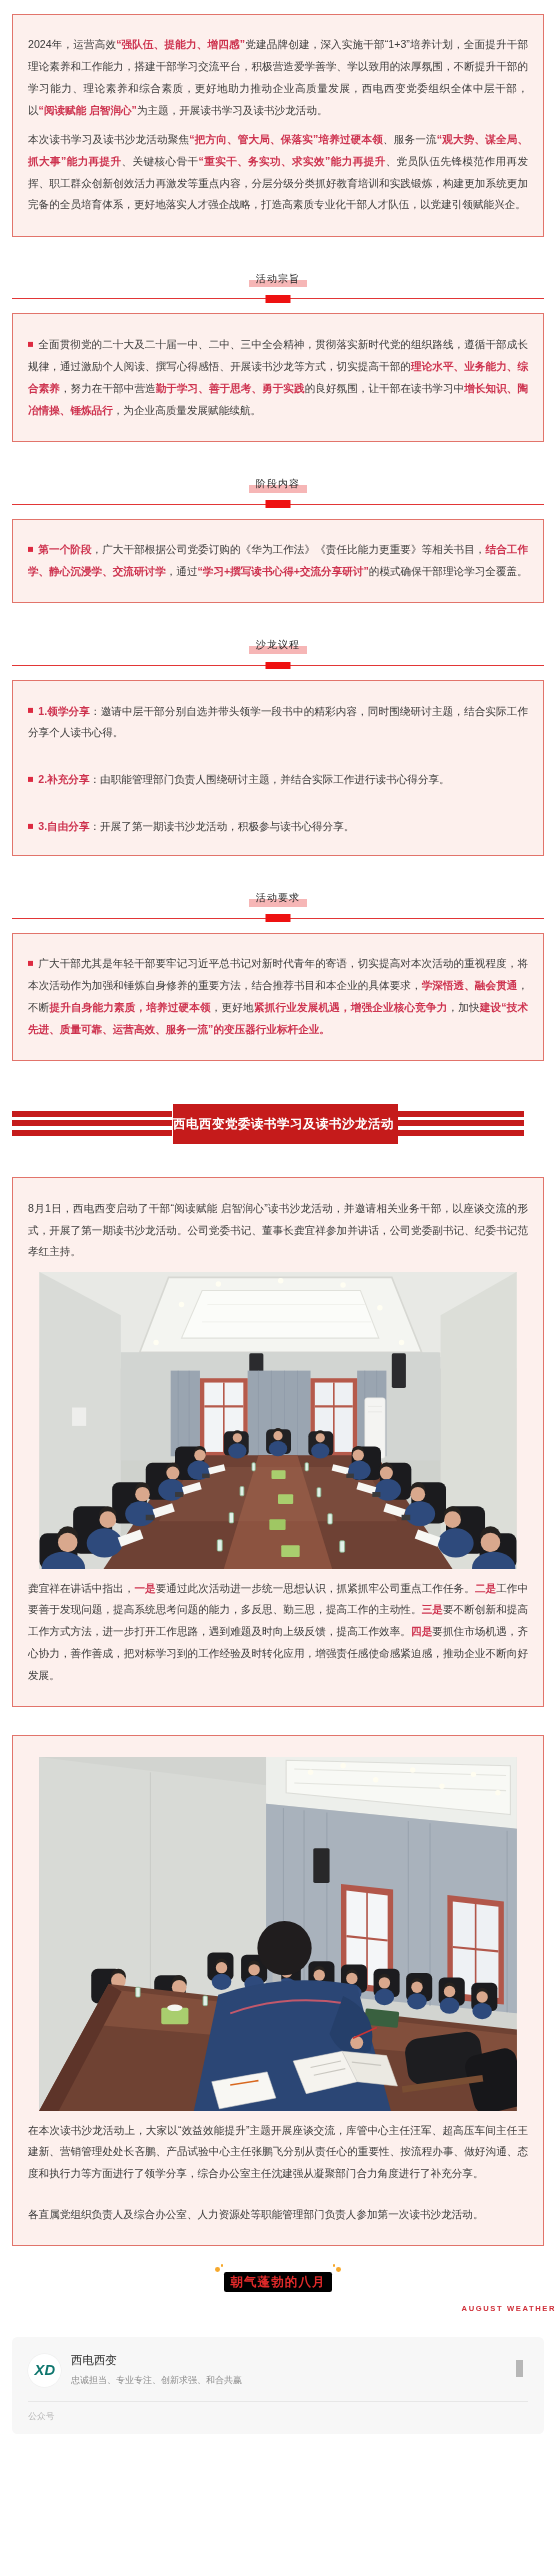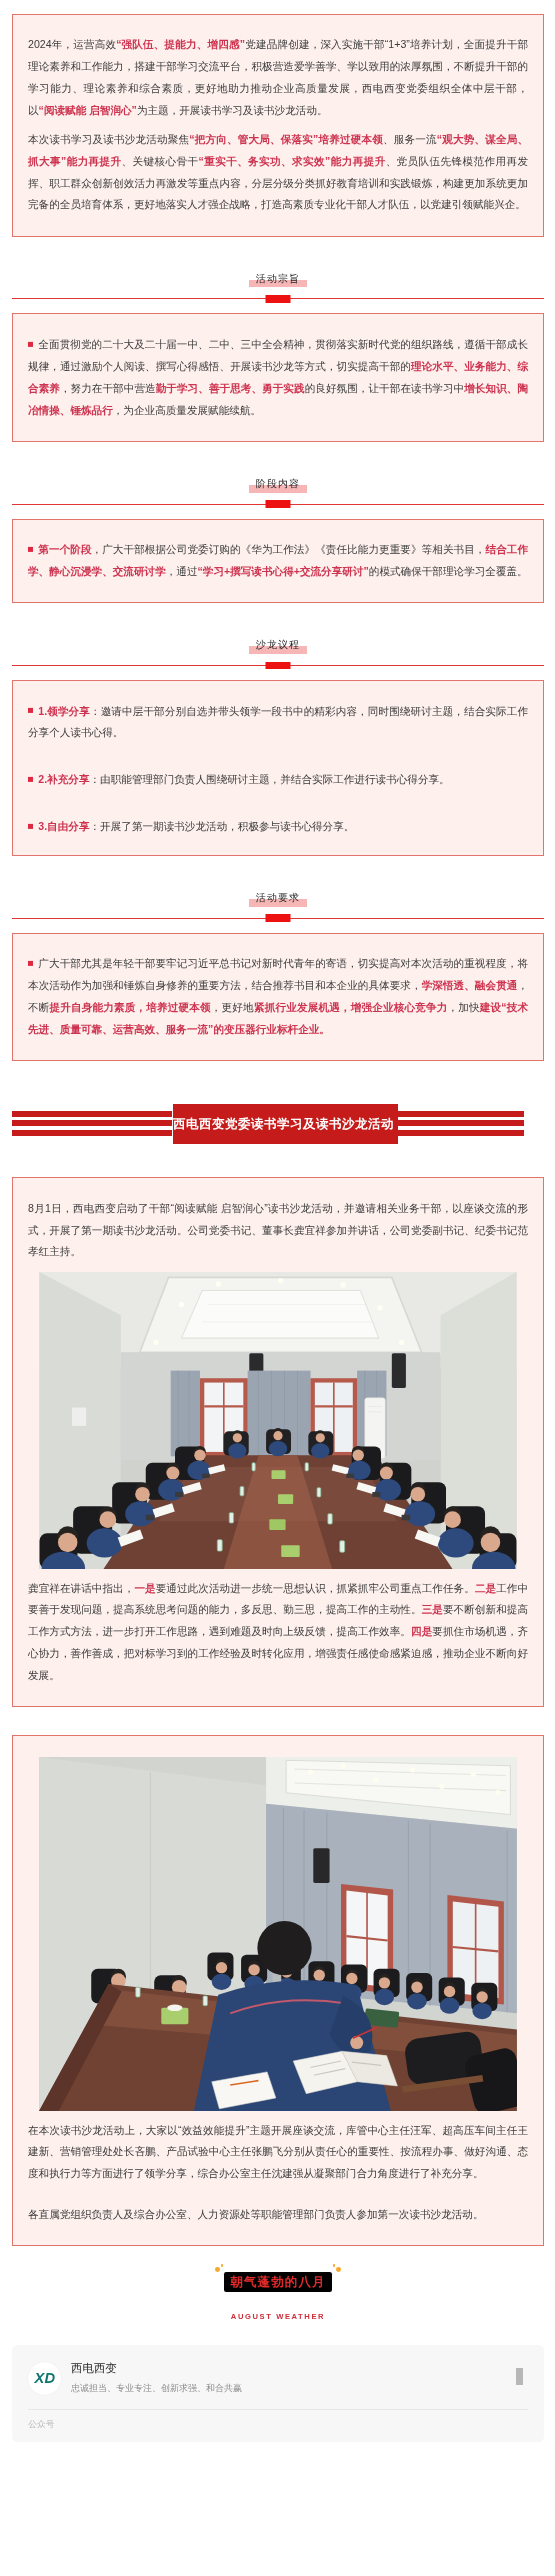--- a/index.html
+++ b/index.html
@@ -63,21 +63,21 @@
   .footer-head{margin-top:26px;text-align:center;}
   .footer-headline{
     display:inline-block;position:relative;font-size:12.5px;font-weight:700;
     color:#e02a2a;background:#000000;padding:1.6px 6.5px;border-radius:2.2px;letter-spacing:1.1px;
   }
   .dot{position:absolute;border-radius:50%;background:#f6a82c;}
   .dot.l1{width:4.9px;height:4.9px;left:-8.7px;top:-4.9px;}
   .dot.l2{width:2.7px;height:2.7px;left:-3.3px;top:-7.6px;}
   .dot.r1{width:4.9px;height:4.9px;right:-8.7px;top:-4.9px;}
   .dot.r2{width:2.7px;height:2.7px;right:-3.3px;top:-7.6px;}
-  .footer-sub{text-align:center;color:#cf2f39;font-size:7.6px;letter-spacing:1.6px;margin-top:20px;font-weight:600;}
+  .footer-sub{text-align:right;color:#cf2f39;font-size:7.6px;letter-spacing:1.6px;margin-top:12px;font-weight:600;}
 
   .account-card{margin:24px 12px 0;background:#f7f7f7;border-radius:5.4px;padding:16.3px 16.3px 11px;}
   .account-top{display:flex;align-items:center;position:relative;}
   .account-logo{
     width:33px;height:33px;border-radius:50%;background:#ffffff;flex:0 0 33px;
     display:flex;align-items:center;justify-content:center;
     font-weight:800;font-style:italic;color:#0f766e;font-size:14.7px;
     box-shadow:0 0 0 0.5px #ececec;
   }
   .account-info{margin-left:9.8px;}

